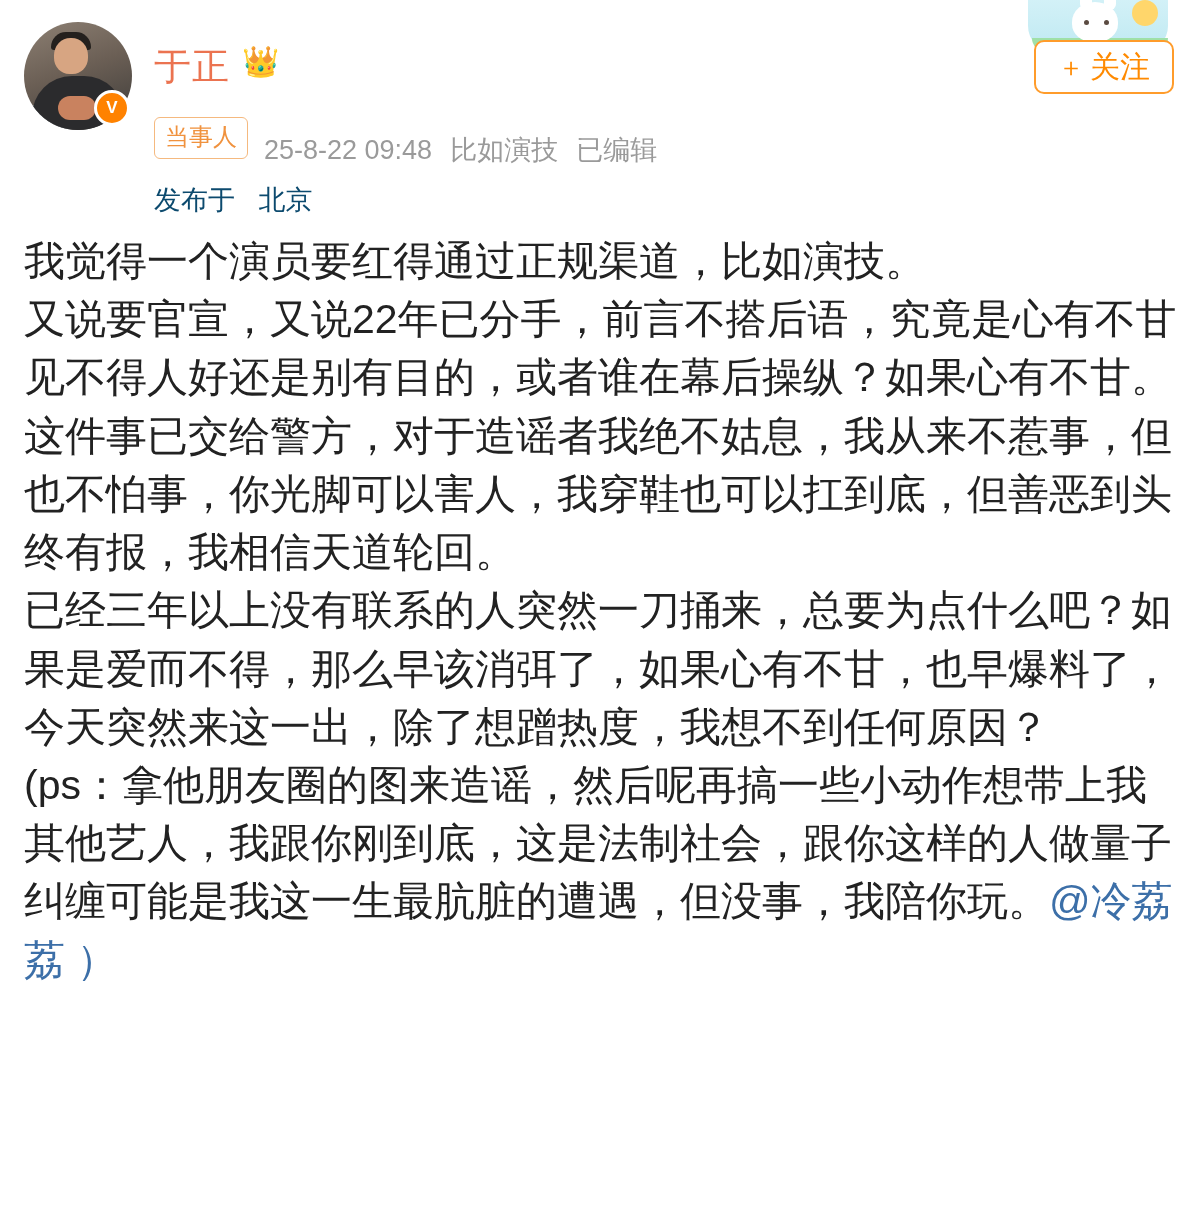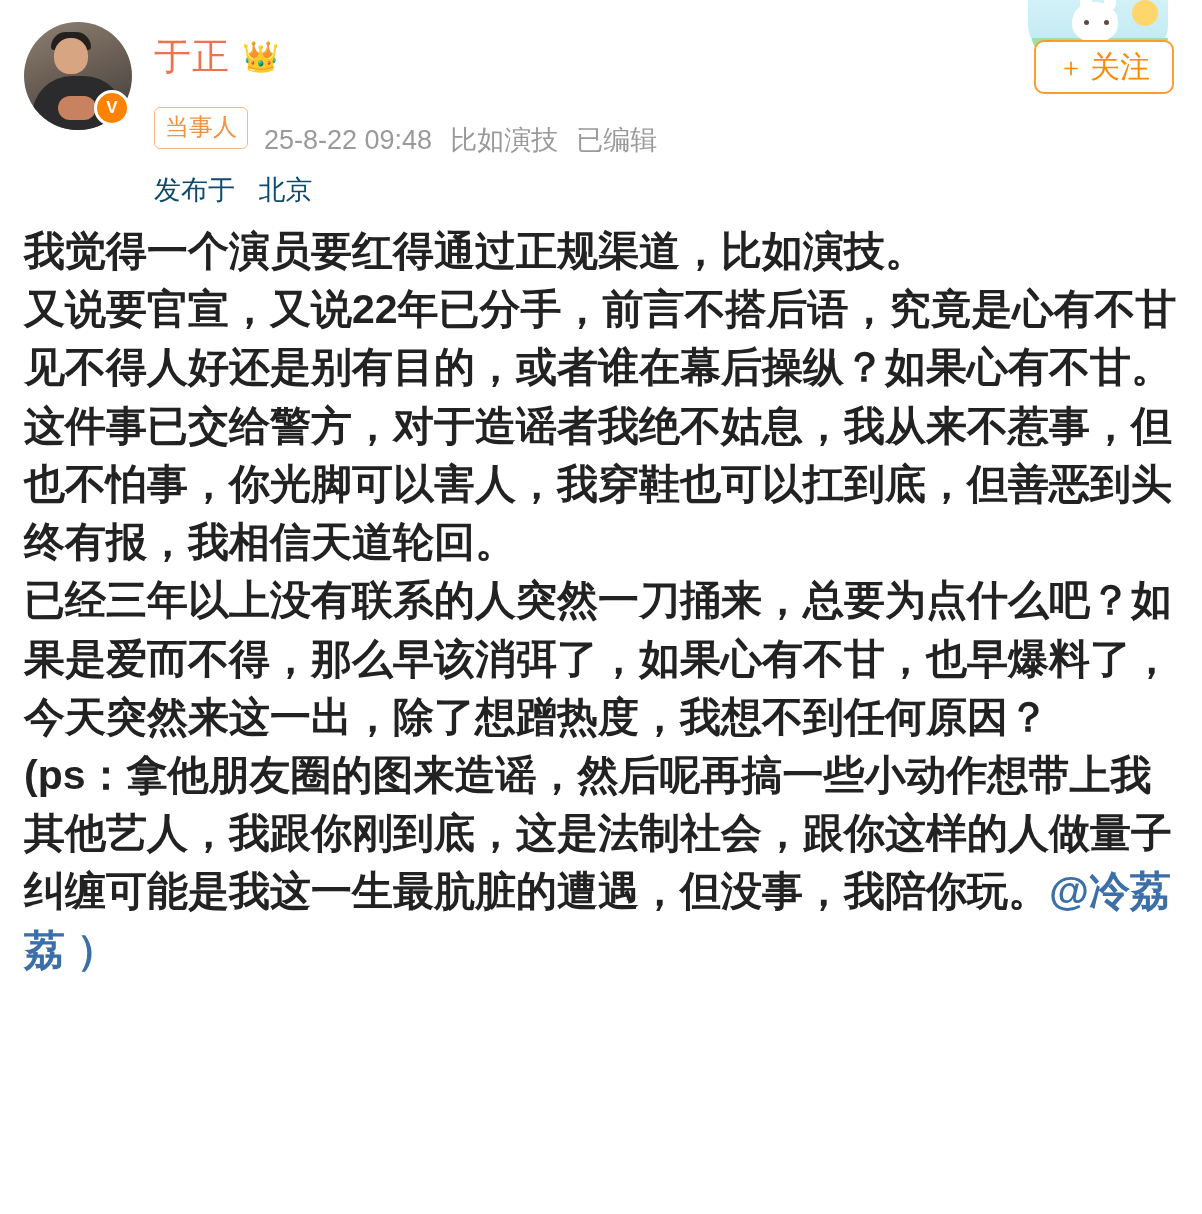--- a/index.html
+++ b/index.html
@@ -107,20 +107,21 @@
   }
   .name-row {
     display: flex;
     align-items: center;
   }
   .username {
     font-size: 37px;
     color: #eb7350;
     font-weight: 500;
     letter-spacing: 1px;
+    margin-top: 10px;
   }
   .crown-icon {
     margin-left: 12px;
     font-size: 30px;
     line-height: 1;
   }
   .meta-row {
     margin-top: 16px;
     display: flex;
     align-items: center;
@@ -221,21 +222,20 @@
   .post-body {
     padding: 14px 24px 0 24px;
     font-size: 41px;
     line-height: 1.42;
     color: #222;
     letter-spacing: 0px;
   }
   .post-body p {
     margin: 0;
     padding: 0;
-    font-weight: bold;
   }
   .post-body .at-link { color: #3c6fa8; }
   .fade-bottom {
     position: absolute;
     left: 0;
     bottom: 0;
     width: 100%;
     height: 18px;
     background: linear-gradient(180deg, rgba(255,255,255,0) 0%, rgba(255,255,255,1) 90%);
     pointer-events: none;

